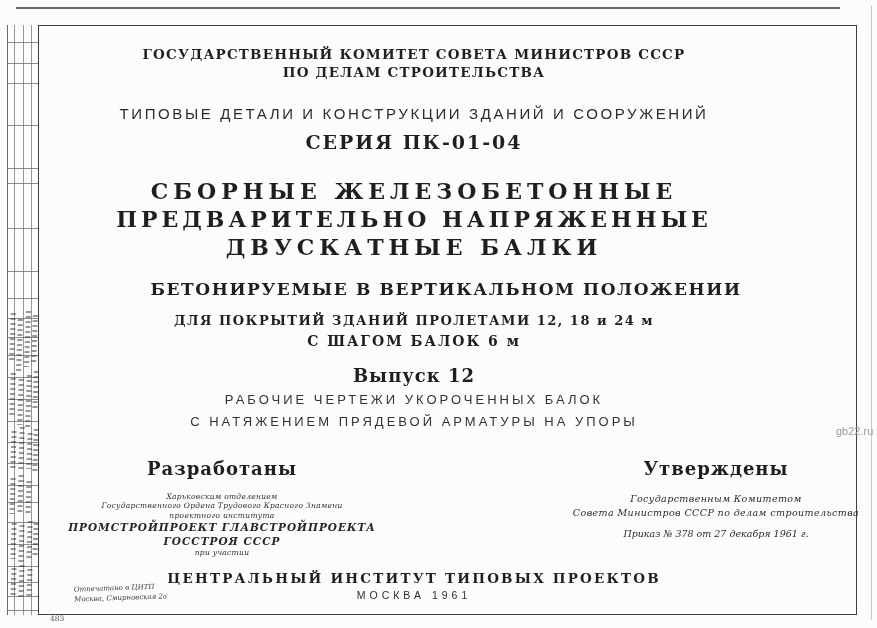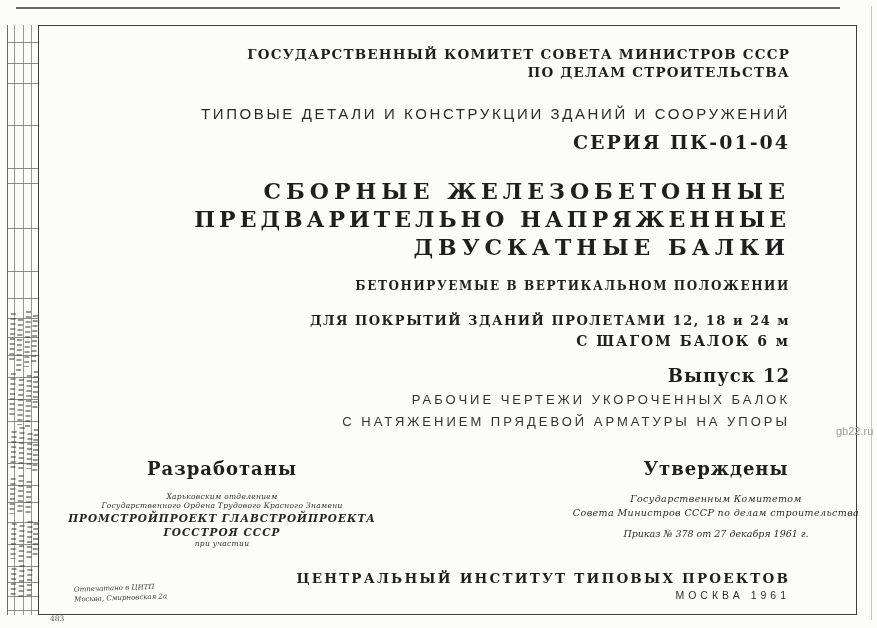--- a/index.html
+++ b/index.html
@@ -16,34 +16,34 @@
          border:1.6px solid #3e3e3e;box-sizing:border-box;}
 
   
   .sidebar{position:absolute;left:7px;top:25px;width:31px;height:590px;
            border-left:1px solid #6a6a6a;box-sizing:border-box;}
   .sidebar .vline{position:absolute;top:0;width:1px;height:100%;background:#777;opacity:.75;}
   .sidebar .hline{position:absolute;left:0;width:100%;height:1px;background:#6f6f6f;opacity:.8;}
   .scribble{position:absolute;width:5px;opacity:.65;transform:rotate(2deg);
             background:repeating-linear-gradient(to bottom, rgba(45,45,45,.75) 0 2px, transparent 2px 5px);}
 
-  .line{position:absolute;left:38px;width:752px;text-align:right;white-space:nowrap;}
+  .line{position:absolute;left:38px;width:752px;text-align:center;white-space:nowrap;}
 
   .org1{top:46px;font-size:13.5px;font-weight:bold;letter-spacing:1.2px;}
   .org2{top:64px;font-size:13.5px;font-weight:bold;letter-spacing:1.2px;}
 
   .caption{top:105px;font-size:15px;font-family:"Liberation Sans",sans-serif;
            letter-spacing:2.6px;color:#2b2b2b;}
   .series{top:131px;font-size:19px;font-weight:bold;letter-spacing:2px;}
 
   .t1{top:178px;font-size:22px;font-weight:bold;letter-spacing:5px;}
   .t2{top:206px;font-size:22px;font-weight:bold;letter-spacing:4px;}
   .t3{top:234px;font-size:22px;font-weight:bold;letter-spacing:5px;}
 
-  .casting{top:279px;font-size:12px;font-weight:bold;letter-spacing:1.6px;}
+  .casting{top:279px;font-size:17px;font-weight:bold;letter-spacing:1.6px;padding-left:32px;}
 
   .app1{top:313px;font-size:13px;font-weight:bold;letter-spacing:1.5px;}
   .app2{top:333px;font-size:14px;font-weight:bold;letter-spacing:2px;}
 
   .issue{top:365px;font-size:18px;font-weight:bold;letter-spacing:1px;}
   .isub1{top:392px;font-size:13px;font-family:"Liberation Sans",sans-serif;letter-spacing:3px;color:#333;}
   .isub2{top:414px;font-size:13px;font-family:"Liberation Sans",sans-serif;letter-spacing:3px;color:#333;}
 
   .col{position:absolute;text-align:center;}
   .col-dev{left:62px;top:458px;width:320px;}
@@ -142,20 +142,21 @@
   <div class="line app2">С ШАГОМ БАЛОК 6 м</div>
 
   <div class="line issue">Выпуск 12</div>
   <div class="line isub1">РАБОЧИЕ ЧЕРТЕЖИ УКОРОЧЕННЫХ БАЛОК</div>
   <div class="line isub2">С НАТЯЖЕНИЕМ ПРЯДЕВОЙ АРМАТУРЫ НА УПОРЫ</div>
 
   <div class="col col-dev">
     <div class="col-head">Разработаны</div>
     <div class="tiny">Харьковским отделением</div>
     <div class="tiny">Государственного Ордена Трудового Красного Знамени</div>
+    <div class="tiny">проектного института</div>
     <div class="small-it">ПРОМСТРОЙПРОЕКТ ГЛАВСТРОЙПРОЕКТА</div>
     <div class="small-it">ГОССТРОЯ СССР</div>
     <div class="tiny">при участии</div>
   </div>
 
   <div class="col col-app">
     <div class="col-head">Утверждены</div>
     <div class="med-it">Государственным Комитетом</div>
     <div class="med-it">Совета Министров СССР по делам строительства</div>
     <div class="order">Приказ № 378 от 27 декабря 1961 г.</div>

